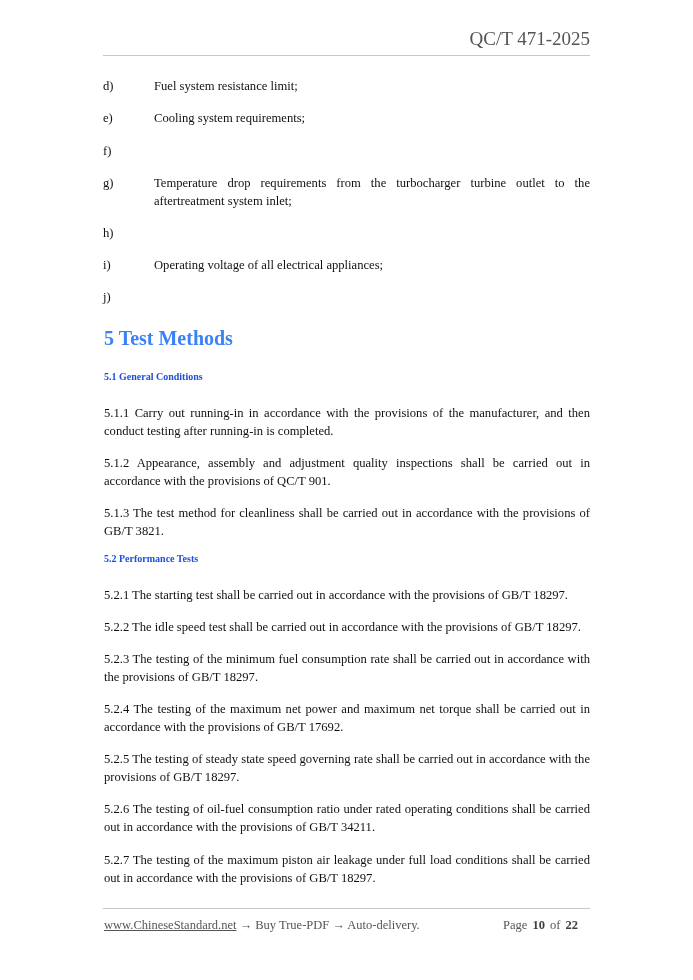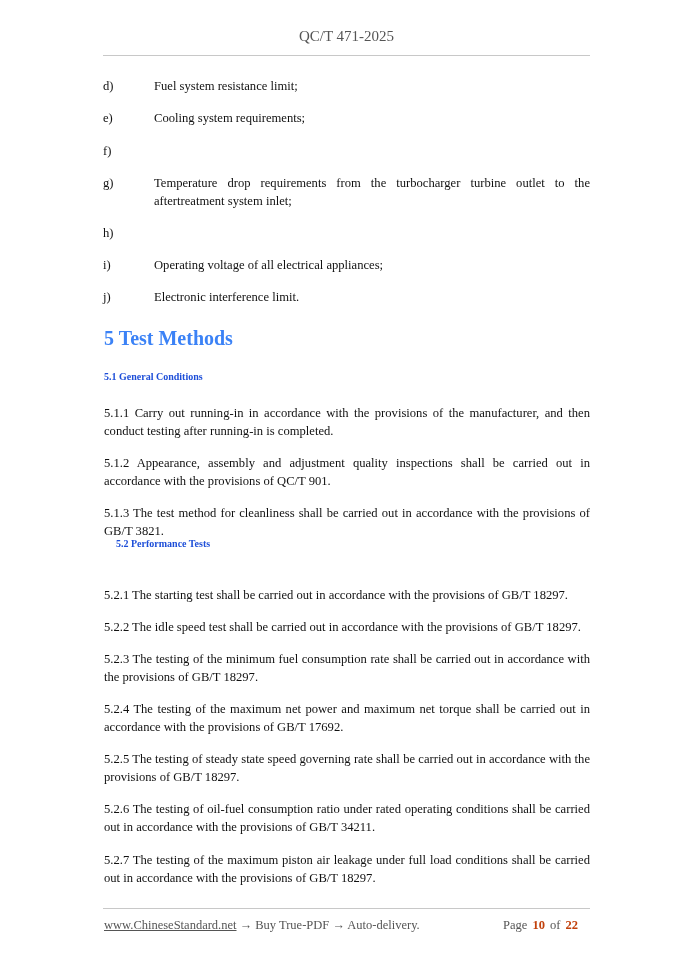--- a/index.html
+++ b/index.html
@@ -3,21 +3,21 @@
 <meta charset="utf-8">
 <style>
   html, body { margin: 0; padding: 0; background: #ffffff; }
   body {
     width: 693px; height: 980px; position: relative; overflow: hidden;
     font-family: "Liberation Serif", "DejaVu Serif", serif;
     color: #111;
   }
   .header {
     position: absolute; left: 103px; top: 28px; width: 487px;
-    text-align: center; font-size: 15px; color: #555;
+    text-align: right; font-size: 19px; color: #555;
   }
   .header-rule {
     position: absolute; left: 103px; top: 55px; width: 487px; height: 1px; background: #c8c8c8;
   }
   .list-item {
     position: absolute; left: 103px; width: 487px; font-size: 12.6px; line-height: 18px;
     display: flex;
   }
   .list-item .marker { width: 51px; flex: none; padding-left: 0; text-indent: 0; }
   .list-item .marker span { display: inline-block; }
@@ -35,21 +35,21 @@
   .footer-rule {
     position: absolute; left: 103px; top: 908px; width: 487px; height: 1px; background: #c8c8c8;
   }
   .footer-left {
     position: absolute; left: 104px; top: 918px; font-size: 12.5px; color: #555;
   }
   .footer-left a { color: #555; text-decoration: underline; }
   .footer-right {
     position: absolute; left: 503px; top: 918px; font-size: 12.5px; color: #555; word-spacing: 2px;
   }
-  .footer-right b { color: #c2410c; }
+  .footer-right b { color: #404040; }
 </style>
 </head>
 <body>
 
 <div class="header">QC/T 471-2025</div>
 <div class="header-rule"></div>
 
 <div class="list-item" style="top:77px;">
   <div class="marker"><span style="margin-left:0">d)</span></div>
   <div class="text">Fuel system resistance limit;</div>
@@ -67,31 +67,30 @@
 </div>
 <div class="list-item" style="top:224px;">
   <div class="marker"><span>h)</span></div>
 </div>
 <div class="list-item" style="top:256px;">
   <div class="marker"><span>i)</span></div>
   <div class="text">Operating voltage of all electrical appliances;</div>
 </div>
 <div class="list-item" style="top:288px;">
   <div class="marker"><span>j)</span></div>
-  <div class="text">Electronic interference limit.</div>
 </div>
 
 <div class="h1">5 Test Methods</div>
 
 <div class="h2" style="top:371px;">5.1 General Conditions</div>
 <div class="para" style="top:404px;">5.1.1 Carry out running-in in accordance with the provisions of the manufacturer, and then conduct testing after running-in is completed.</div>
 <div class="para" style="top:454px;">5.1.2 Appearance, assembly and adjustment quality inspections shall be carried out in accordance with the provisions of QC/T 901.</div>
 <div class="para" style="top:504px;">5.1.3 The test method for cleanliness shall be carried out in accordance with the provisions of GB/T 3821.</div>
 
-<div class="h2" style="top:538px;margin-left:12px;">5.2 Performance Tests</div>
+<div class="h2" style="top:553px;">5.2 Performance Tests</div>
 <div class="para" style="top:586px;">5.2.1 The starting test shall be carried out in accordance with the provisions of GB/T 18297.</div>
 <div class="para" style="top:618px;">5.2.2 The idle speed test shall be carried out in accordance with the provisions of GB/T 18297.</div>
 <div class="para" style="top:650px;">5.2.3 The testing of the minimum fuel consumption rate shall be carried out in accordance with the provisions of GB/T 18297.</div>
 <div class="para" style="top:700px;">5.2.4 The testing of the maximum net power and maximum net torque shall be carried out in accordance with the provisions of GB/T 17692.</div>
 <div class="para" style="top:750px;">5.2.5 The testing of steady state speed governing rate shall be carried out in accordance with the provisions of GB/T 18297.</div>
 <div class="para" style="top:800px;">5.2.6 The testing of oil-fuel consumption ratio under rated operating conditions shall be carried out in accordance with the provisions of GB/T 34211.</div>
 <div class="para" style="top:851px;">5.2.7 The testing of the maximum piston air leakage under full load conditions shall be carried out in accordance with the provisions of GB/T 18297.</div>
 
 <div class="footer-rule"></div>
 <div class="footer-left">

